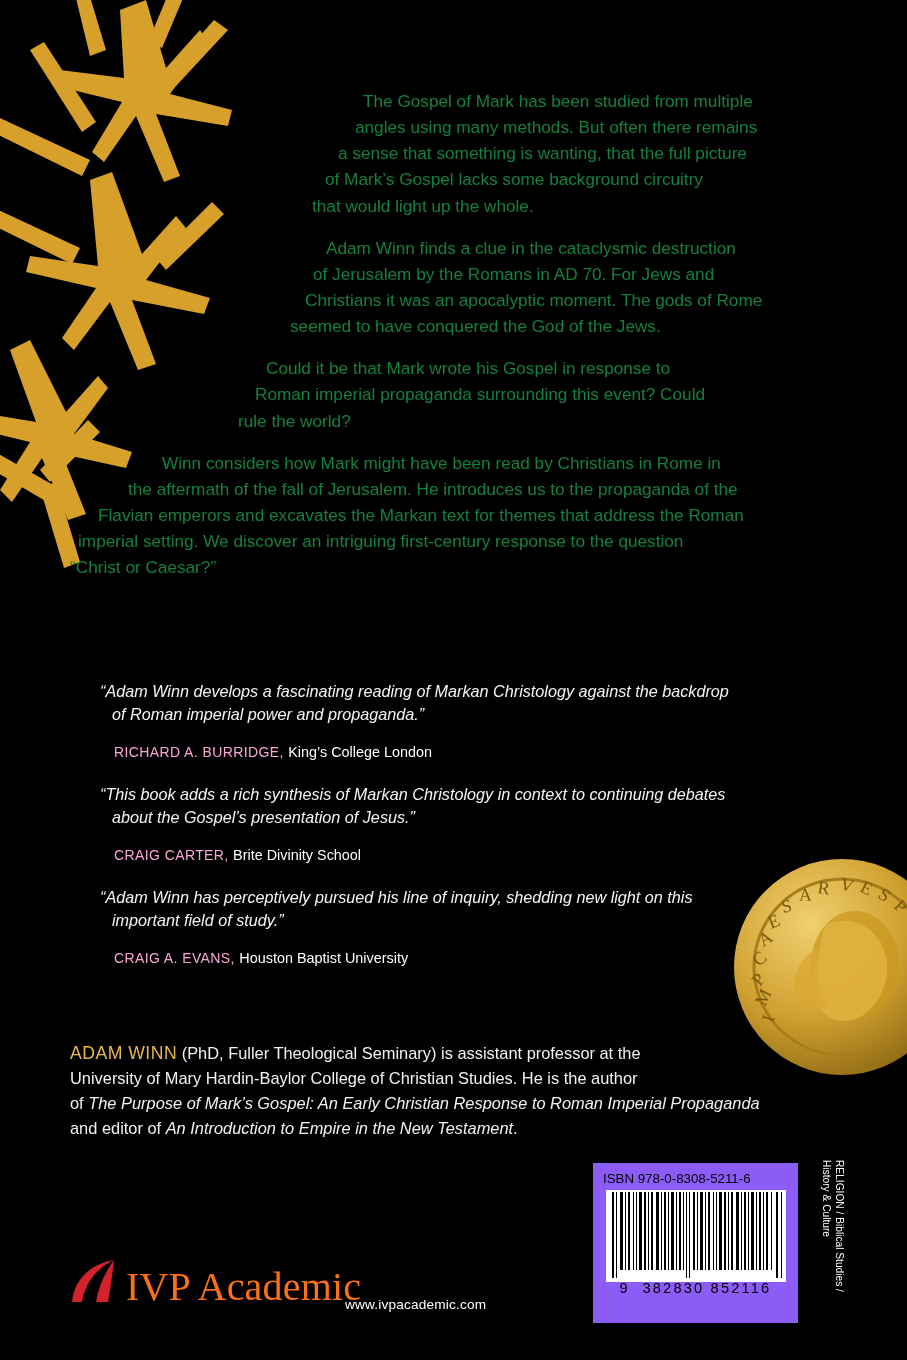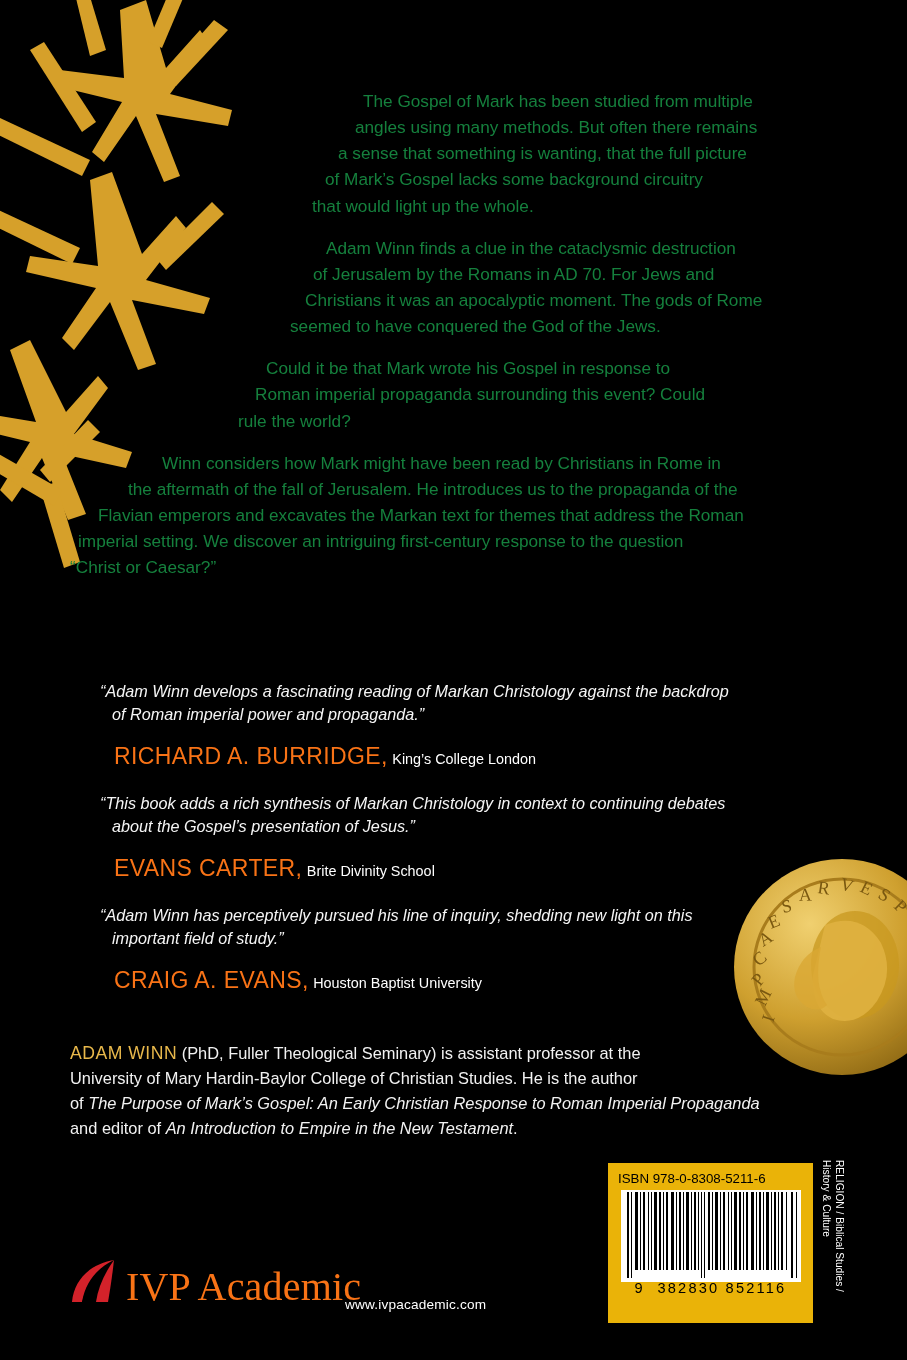--- a/index.html
+++ b/index.html
@@ -91,22 +91,22 @@
     color: #f5f5f5;
     margin: 0 0 7px 0;
   }
   .endorse .quote .l { display: block; }
   .endorse .quote .l + .l { padding-left: 12px; }
   .endorse .attrib {
     padding-left: 14px;
     white-space: nowrap;
   }
   .endorse .name {
-    color: #f97316;
-    font-size: 23px;
+    color: #f9a8d4;
+    font-size: 14px;
     letter-spacing: 0.4px;
   }
   .endorse .affil {
     color: #ffffff;
     font-size: 14.4px;
   }
 
   
   .bio {
     position: absolute;
@@ -120,25 +120,25 @@
   .bio .author-name {
     color: #e8b84b;
     font-size: 17.6px;
     letter-spacing: 0.5px;
   }
   .bio i { }
 
   
   .isbn-box {
     position: absolute;
-    left: 608px;
+    left: 593px;
     top: 1163px;
     width: 205px;
     height: 160px;
-    background: #eab308;
+    background: #8b5cf6;
     color: #000000;
   }
   .isbn-text {
     font-size: 13.3px;
     color: #000;
     padding: 8px 0 4px 10px;
     white-space: nowrap;
     font-family: "Liberation Sans", sans-serif;
   }
   .barcode {
@@ -288,21 +288,21 @@
       <span class="affil">King’s College London</span>
     </p>
   </div>
 
   <div class="endorse">
     <p class="quote">
       <span class="l">“This book adds a rich synthesis of Markan Christology in context to continuing debates</span>
       <span class="l">about the Gospel’s presentation of Jesus.”</span>
     </p>
     <p class="attrib">
-      <span class="name">EVANS CARTER,</span>
+      <span class="name">CRAIG CARTER,</span>
       <span class="affil">Brite Divinity School</span>
     </p>
   </div>
 
   <div class="endorse">
     <p class="quote">
       <span class="l">“Adam Winn has perceptively pursued his line of inquiry, shedding new light on this</span>
       <span class="l">important field of study.”</span>
     </p>
     <p class="attrib">

